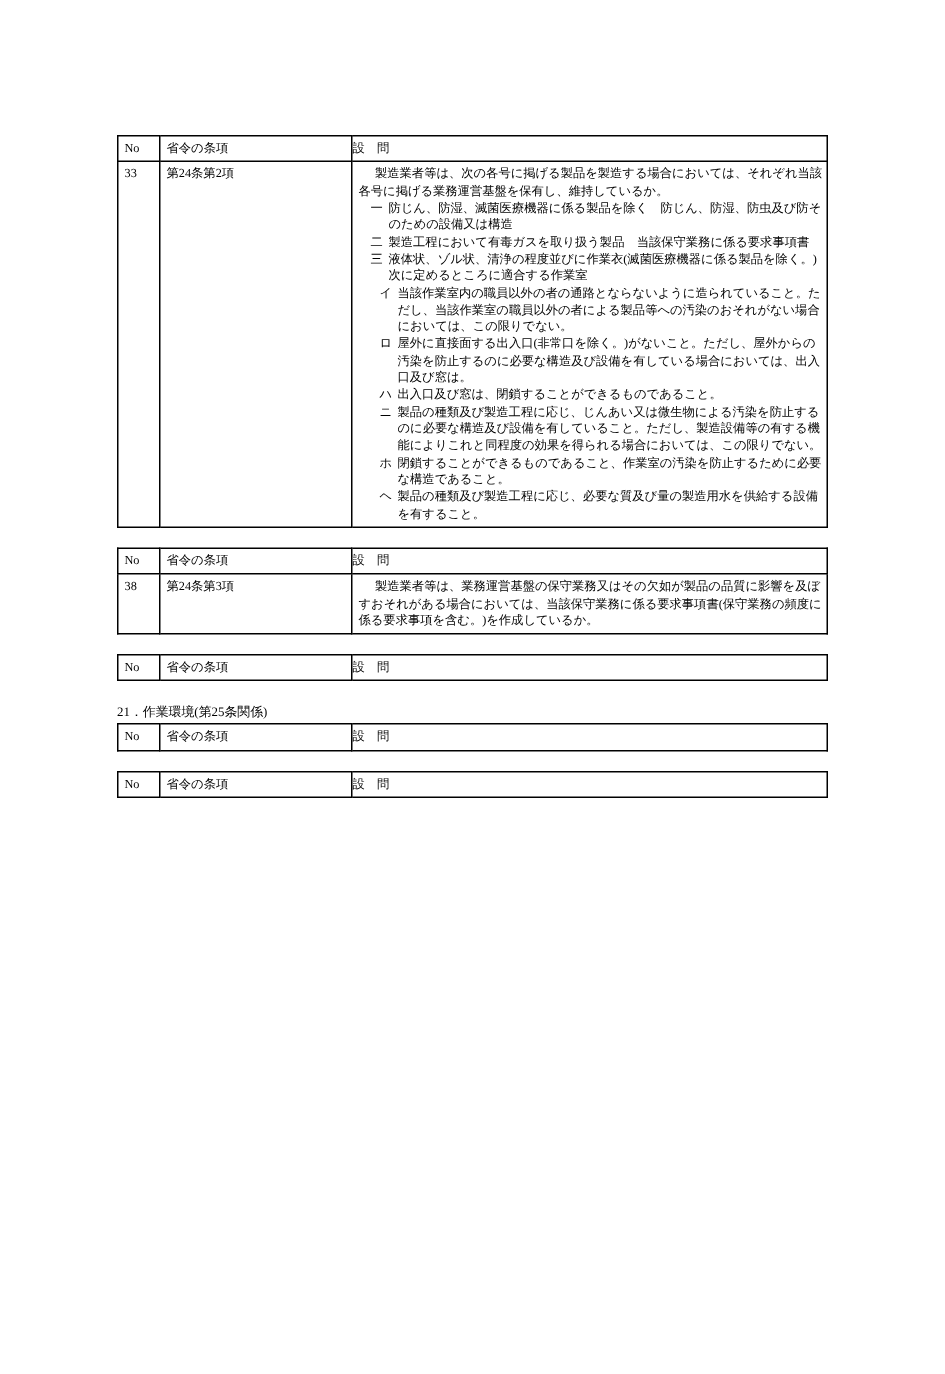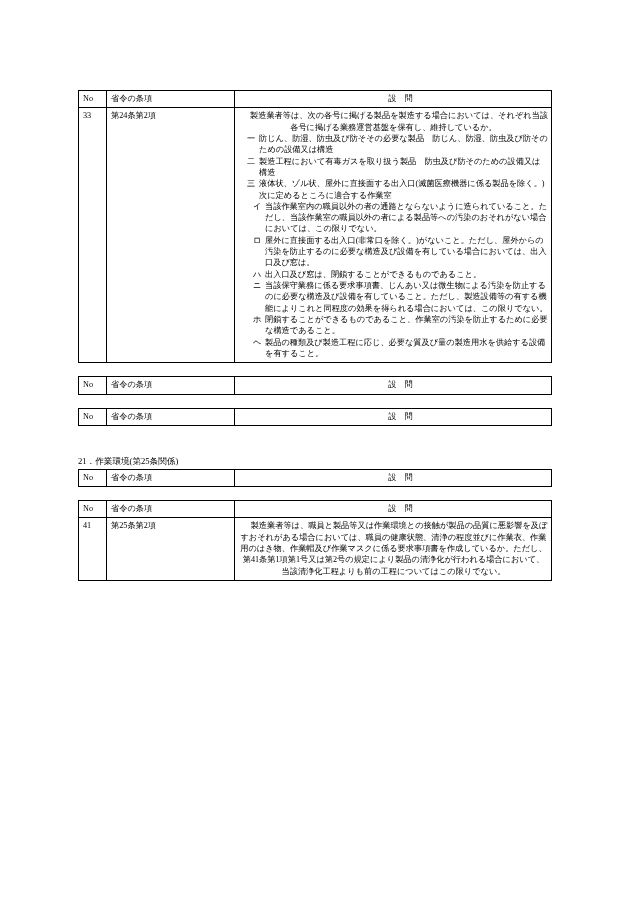--- a/index.html
+++ b/index.html
@@ -35,29 +35,29 @@
   }
   .col-no { width: 28px; }
   .col-article { width: 128px; }
   .col-q { width: auto; }
 
   .hdr td {
     font-size: 8.2px;
     padding-top: 2px;
     padding-bottom: 2px;
   }
-  .hdr .hq { padding-left: 18px; text-align: center; }
+  .hdr .hq { padding-left: 0; }
   .spacer { height: 13px; }
   .section-title {
     font-size: 8.6px;
-    margin: 16px 0 2px 0;
+    margin: 1px 0 2px 0;
     padding: 0;
     line-height: 1.4;
   }
-  .indent1 { text-indent: 11px; text-align: center; }
+  .indent1 { text-indent: 11px; }
   .li {
     display: flex;
     align-items: flex-start;
   }
   .li .mk {
     flex: 0 0 auto;
     width: 20px;
     text-align: left;
     padding-left: 8px;
     box-sizing: border-box;
@@ -92,48 +92,48 @@
       <td class="hq">設　問</td>
     </tr>
     <tr>
       <td>33</td>
       <td>第24条第2項</td>
       <td>
         <div class="blk indent1">製造業者等は、次の各号に掲げる製品を製造する場合においては、それぞれ当該各号に掲げる業務運営基盤を保有し、維持しているか。</div>
 
         <div class="li">
           <div class="mk">一</div>
-          <div class="bd">防じん、防湿、防虫及び防そその必要な製品　防じん、防湿、防虫及び防そのための設備又は構造</div>
+          <div class="bd">防じん、防湿、滅菌医療機器に係る製品を除く　防じん、防湿、防虫及び防そのための設備又は構造</div>
         </div>
 
         <div class="li">
           <div class="mk">二</div>
-          <div class="bd">製造工程において有毒ガスを取り扱う製品　防虫及び防そのための設備又は構造</div>
+          <div class="bd">製造工程において有毒ガスを取り扱う製品　当該保守業務に係る要求事項書</div>
         </div>
 
         <div class="li">
           <div class="mk">三</div>
-          <div class="bd">液体状、ゾル状、屋外に直接面する出入口(滅菌医療機器に係る製品を除く。)　次に定めるところに適合する作業室</div>
+          <div class="bd">液体状、ゾル状、清浄の程度並びに作業衣(滅菌医療機器に係る製品を除く。)　次に定めるところに適合する作業室</div>
         </div>
 
         <div class="li">
           <div class="mk2">イ</div>
           <div class="bd">当該作業室内の職員以外の者の通路とならないように造られていること。ただし、当該作業室の職員以外の者による製品等への汚染のおそれがない場合においては、この限りでない。</div>
         </div>
         <div class="li">
           <div class="mk2">ロ</div>
           <div class="bd">屋外に直接面する出入口(非常口を除く。)がないこと。ただし、屋外からの汚染を防止するのに必要な構造及び設備を有している場合においては、出入口及び窓は。</div>
         </div>
         <div class="li">
           <div class="mk2">ハ</div>
           <div class="bd">出入口及び窓は、閉鎖することができるものであること。</div>
         </div>
         <div class="li">
           <div class="mk2">ニ</div>
-          <div class="bd">当該保守業務に係る要求事項書、じんあい又は微生物による汚染を防止するのに必要な構造及び設備を有していること。ただし、製造設備等の有する機能によりこれと同程度の効果を得られる場合においては、この限りでない。</div>
+          <div class="bd">製品の種類及び製造工程に応じ、じんあい又は微生物による汚染を防止するのに必要な構造及び設備を有していること。ただし、製造設備等の有する機能によりこれと同程度の効果を得られる場合においては、この限りでない。</div>
         </div>
         <div class="li">
           <div class="mk2">ホ</div>
           <div class="bd">閉鎖することができるものであること、作業室の汚染を防止するために必要な構造であること。</div>
         </div>
         <div class="li">
           <div class="mk2">ヘ</div>
           <div class="bd">製品の種類及び製造工程に応じ、必要な質及び量の製造用水を供給する設備を有すること。</div>
         </div>
       </td>
@@ -148,20 +148,25 @@
         <col class="col-no">
         <col class="col-article">
         <col class="col-q">
       </colgroup>
     <tbody>
         <tr class="hdr">
       <td>No</td>
       <td>省令の条項</td>
       <td class="hq">設　問</td>
     </tr>
+    <tr>
+      <td>38</td>
+      <td>第24条第3項</td>
+      <td class="indent1">製造業者等は、業務運営基盤の保守業務又はその欠如が製品の品質に影響を及ぼすおそれがある場合においては、当該保守業務に係る要求事項書(保守業務の頻度に係る要求事項を含む。)を作成しているか。</td>
+    </tr>
   </tbody>
     </table>
 
   <div class="spacer"></div>
 
   <table class="qtable">
     <colgroup>
         <col class="col-no">
         <col class="col-article">
         <col class="col-q">
@@ -201,21 +206,16 @@
         <col class="col-no">
         <col class="col-article">
         <col class="col-q">
       </colgroup>
     <tbody>
         <tr class="hdr">
       <td>No</td>
       <td>省令の条項</td>
       <td class="hq">設　問</td>
     </tr>
-    <tr>
-      <td>41</td>
-      <td>第25条第2項</td>
-      <td class="indent1">製造業者等は、職員と製品等又は作業環境との接触が製品の品質に悪影響を及ぼすおそれがある場合においては、職員の健康状態、清浄の程度並びに作業衣、作業用のはき物、作業帽及び作業マスクに係る要求事項書を作成しているか。ただし、第41条第1項第1号又は第2号の規定により製品の清浄化が行われる場合において、当該清浄化工程よりも前の工程についてはこの限りでない。</td>
-    </tr>
   </tbody>
     </table>
 
 </div>
 
 </body></html>

